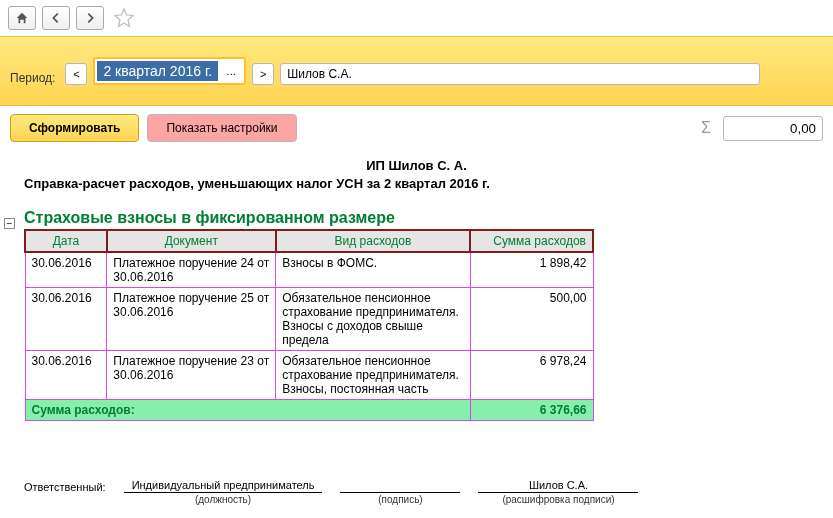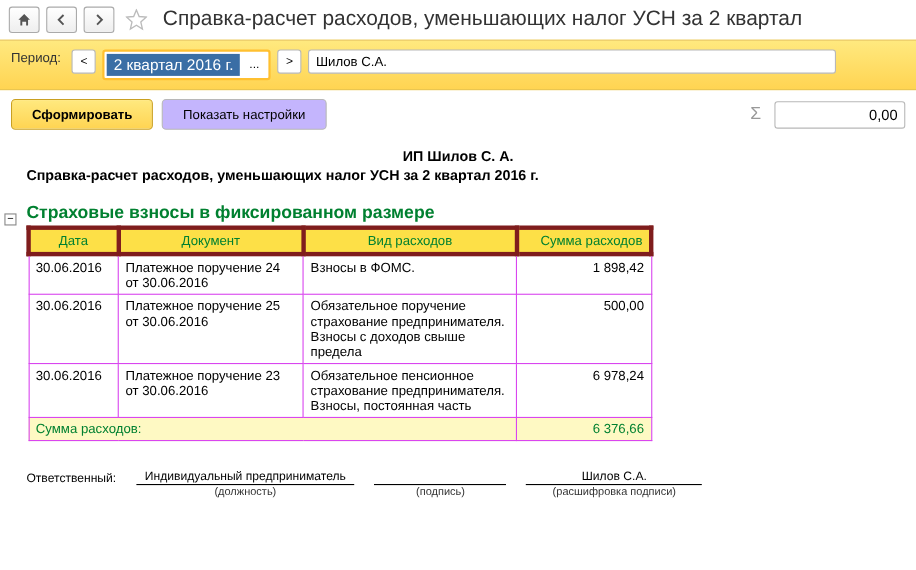--- a/index.html
+++ b/index.html
@@ -4,53 +4,53 @@
   <style>
     * { box-sizing: border-box; margin: 0; padding: 0; }
     body { font-family: Arial, sans-serif; font-size: 12px; background: #fff; width: 833px; }
     
     .topbar { display: flex; align-items: center; padding: 6px 8px; gap: 6px; }
     .nav-btn { width: 28px; height: 24px; border: 1px solid #aaa; background: linear-gradient(#fff, #eee); border-radius: 3px; display: flex; align-items: center; justify-content: center; cursor: pointer; }
     .nav-btn svg { width: 14px; height: 14px; }
     .star-icon { width: 20px; height: 20px; margin: 0 4px; }
     .page-title { font-size: 19px; color: #333; margin-left: 4px; white-space: nowrap; overflow: hidden; }
     
-    .period-bar { background: linear-gradient(#ffe97f, #ffd452); padding: 8px 10px; display: flex; align-items: flex-start; gap: 6px; border-top: 1px solid #e8c040; border-bottom: 1px solid #e8c040; }
+    .period-bar { background: linear-gradient(#ffe97f, #ffd452); padding: 20px 10px; display: flex; align-items: flex-end; gap: 6px; border-top: 1px solid #e8c040; border-bottom: 1px solid #e8c040; }
     .period-label { color: #333; margin-right: 4px; }
     .sq-btn { width: 22px; height: 22px; border: 1px solid #b8b8b8; background: #fff; border-radius: 3px; display: flex; align-items: center; justify-content: center; cursor: pointer; font-size: 11px; }
     .period-group { display: flex; align-items: center; border: 2px solid #ffc030; padding: 2px; border-radius: 3px; background: #fff; }
     .period-text { background: #3a6ea5; color: #fff; padding: 2px 6px; font-size: 14px; min-width: 105px; }
     .dots-btn { width: 22px; height: 20px; border: none; background: #fff; cursor: pointer; font-size: 11px; margin-left: 2px; }
     .user-input { border: 1px solid #b8b8b8; padding: 3px 6px; font-size: 12px; min-width: 480px; background: #fff; border-radius: 3px; }
     
     .toolbar { padding: 8px 10px; display: flex; align-items: center; gap: 8px; }
     .btn-primary { background: linear-gradient(#ffe97f, #ffd452); border: 1px solid #caa020; padding: 6px 18px; border-radius: 4px; font-size: 12px; cursor: pointer; font-weight: bold; }
-    .btn-secondary { background: #c4b5fd; border: 1px solid #b8b8b8; padding: 6px 18px; border-radius: 4px; font-size: 12px; cursor: pointer; }
+    .btn-secondary { background: #fca5a5; border: 1px solid #b8b8b8; padding: 6px 18px; border-radius: 4px; font-size: 12px; cursor: pointer; }
     .toolbar-spacer { flex: 1; }
     .sigma { font-size: 16px; color: #999; margin-right: 4px; }
-    .sum-input { border: 1px solid #b8b8b8; padding: 4px 6px; text-align: right; width: 119px; border-radius: 3px; }
+    .sum-input { border: 1px solid #b8b8b8; padding: 4px 6px; text-align: right; width: 100px; border-radius: 3px; }
     
     .report-wrap { position: relative; padding: 8px 24px 20px 24px; }
     .expander { position: absolute; left: 4px; top: 68px; width: 11px; height: 11px; border: 1px solid #888; font-size: 10px; line-height: 9px; text-align: center; cursor: pointer; background: #fff; }
     
     .ip-name { font-weight: bold; font-size: 13px; margin-bottom: 3px; text-align: center; }
     .report-title { font-weight: bold; font-size: 13px; margin-bottom: 18px; }
     .section-title { color: #008030; font-weight: bold; font-size: 16px; margin-bottom: 2px; }
     
     table.data { border-collapse: collapse; width: 100%; max-width: 570px; }
-    table.data th { background: #fde047; border: 4px solid #7f1d1d; padding: 3px 6px; font-weight: normal; color: #008030; font-size: 12px; text-align: center; }
+    table.data th { background: #e5e5e5; border: 2px solid #7f1d1d; padding: 3px 6px; font-weight: normal; color: #008030; font-size: 12px; text-align: center; }
     table.data td { border: 1px solid #d946ef; padding: 3px 6px; font-size: 12px; vertical-align: top; }
     table.data .col-date { width: 80px; }
     table.data .col-doc { width: 165px; }
     table.data .col-type { width: 190px; }
     table.data .col-sum { width: 120px; text-align: right; }
     table.data td.sum { text-align: right; }
-    table.data tr.total td { background: #fef9c3; color: #008030; font-weight: normal; }
+    table.data tr.total td { background: #86efac; color: #008030; font-weight: bold; }
     
-    .signatures { margin-top: 26px; display: flex; align-items: flex-end; gap: 18px; font-size: 11px; max-width: 760px; }
+    .signatures { margin-top: 58px; display: flex; align-items: flex-end; gap: 18px; font-size: 11px; max-width: 760px; }
     .sig-label { padding-bottom: 12px; }
     .sig-block { text-align: center; }
     .sig-line { border-bottom: 1px solid #000; min-width: 100px; padding: 0 8px 1px 8px; display: block; }
     .sig-caption { font-size: 10px; color: #333; }
   </style>
 </head>
 <body>
 
 <div class="topbar">
   <div class="nav-btn">
@@ -66,21 +66,20 @@
   <div class="nav-btn">
     <svg viewBox="0 0 16 16">
         <path d="M6 3 L11 8 L6 13" stroke="#555" stroke-width="2" fill="none"></path>
       </svg>
   </div>
   <span class="star-icon">
     <svg viewBox="0 0 20 20">
         <path d="M10 1 L12.5 7 L19 7.5 L14 12 L15.5 18.5 L10 15 L4.5 18.5 L6 12 L1 7.5 L7.5 7 Z" fill="none" stroke="#bbb" stroke-width="1.2"></path>
       </svg>
   </span>
-  <div class="page-title">Справка-расчет расходов, уменьшающих налог УСН  за 2 квартал</div>
 </div>
 
 <div class="period-bar">
   <span class="period-label">Период:</span>
   <div class="sq-btn">&lt;</div>
   <div class="period-group">
     <span class="period-text">2 квартал 2016 г.</span>
     <button class="dots-btn">...</button>
   </div>
   <div class="sq-btn">&gt;</div>
@@ -115,21 +114,21 @@
     <tbody>
       <tr>
         <td>30.06.2016</td>
         <td>Платежное поручение 24 от 30.06.2016</td>
         <td>Взносы в ФОМС.</td>
         <td class="sum">1 898,42</td>
       </tr>
       <tr>
         <td>30.06.2016</td>
         <td>Платежное поручение 25 от 30.06.2016</td>
-        <td>Обязательное поручение страхование предпринимателя. Взносы с доходов свыше предела</td>
+        <td>Обязательное пенсионное страхование предпринимателя. Взносы с доходов свыше предела</td>
         <td class="sum">500,00</td>
       </tr>
       <tr>
         <td>30.06.2016</td>
         <td>Платежное поручение 23 от 30.06.2016</td>
         <td>Обязательное пенсионное страхование предпринимателя. Взносы, постоянная часть</td>
         <td class="sum">6 978,24</td>
       </tr>
       <tr class="total">
         <td colspan="3">Сумма расходов:</td>

